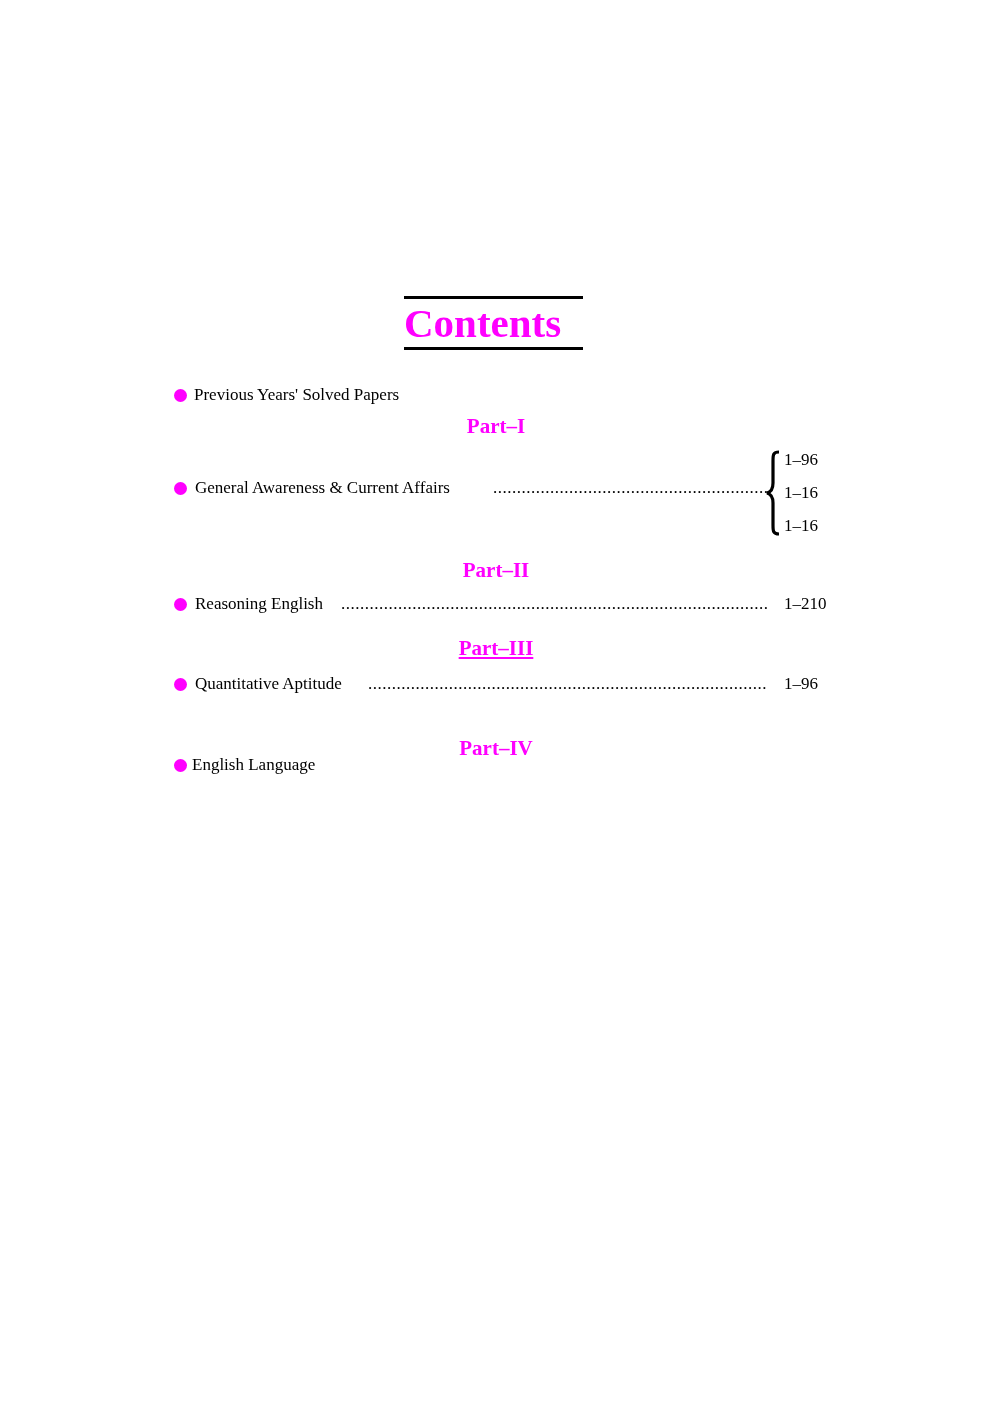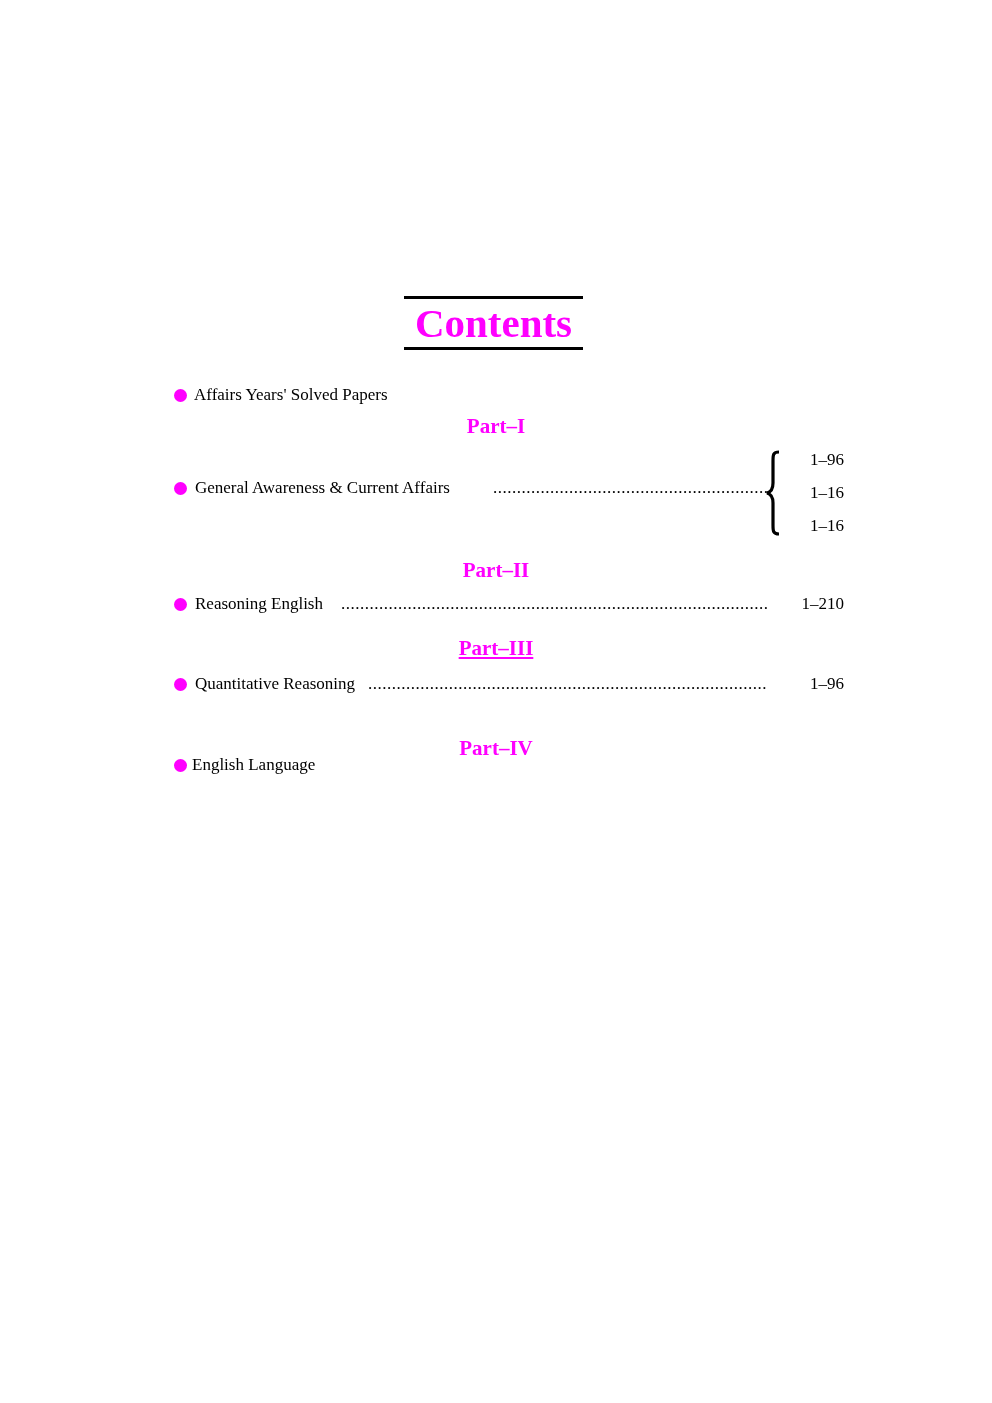--- a/index.html
+++ b/index.html
@@ -1,41 +1,41 @@
 <!DOCTYPE html>
 <html><head>
   <meta charset="utf-8">
   <style>
     html, body { margin: 0; padding: 0; background: #ffffff; }
     body { width: 992px; height: 1403px; position: relative; overflow: hidden;
            font-family: "Liberation Serif", "DejaVu Serif", serif; color: #000; }
     .rule { position: absolute; left: 404px; width: 179px; height: 3px; background: #000; }
-    .title { position: absolute; left: 404px; width: 179px; top: 298px; text-align: center;
+    .title { position: absolute; left: 404px; width: 179px; top: 298px; text-align: left;
              font-weight: bold; font-size: 41px; color: #ff00ff; line-height: 50px; }
     .part { position: absolute; left: 0; width: 992px; text-align: center; font-weight: bold;
             font-size: 21px; color: #ff00ff; line-height: 24px; }
     .bullet { position: absolute; width: 13px; height: 13px; border-radius: 50%; background: #ff00ff; }
     .entry { position: absolute; font-size: 17px; line-height: 20px; white-space: nowrap; }
     .dots { position: absolute; font-size: 17px; line-height: 20px; overflow: hidden; white-space: nowrap;
             letter-spacing: 0.5px; }
-    .pages { position: absolute; font-size: 17px; line-height: 20px; text-align: right; width: 60px; }
+    .pages { position: absolute; font-size: 17px; line-height: 20px; text-align: left; width: 60px; }
     .brace { position: absolute; }
   </style>
 </head>
 <body>
 
 <div>
 
   <div class="rule" style="top:296px;"></div>
   <div class="title">Contents</div>
   <div class="rule" style="top:347px;"></div>
 
   <div>
     <span class="bullet" style="left:174px; top:389px;"></span>
-    <span class="entry" style="left:194px; top:385px;">Affairs Years' Solved Papers</span>
+    <span class="entry" style="left:194px; top:385px;">Previous Years' Solved Papers</span>
   </div>
 
   <div class="part" style="top:414px; left:0;">Part–I</div>
   <div>
     <span class="bullet" style="left:174px; top:482px;"></span>
     <span class="entry" style="left:195px; top:478px;">General Awareness &amp; Current Affairs</span>
     <span class="dots" style="left:493px; top:478px; width:274px;">........................................................................................................................................................</span>
     <svg class="brace" style="left:765px; top:449px;" width="20" height="88" viewBox="0 0 20 88">
       <path d="M14 3 C8 3 8 6 8 12 L8 34 C8 40 6 43 2 44 C6 45 8 48 8 54 L8 76 C8 82 8 85 14 85" fill="none" stroke="#000" stroke-width="3.2"></path>
     </svg>
@@ -48,21 +48,21 @@
   <div>
     <span class="bullet" style="left:174px; top:598px;"></span>
     <span class="entry" style="left:195px; top:594px;">Reasoning English</span>
     <span class="dots" style="left:341px; top:594px; width:428px;">........................................................................................................................................................</span>
     <span class="pages" style="left:784px; top:594px;">1–210</span>
   </div>
 
   <div class="part" style="top:636px;text-decoration:underline;">Part–III</div>
   <div>
     <span class="bullet" style="left:174px; top:678px;"></span>
-    <span class="entry" style="left:195px; top:674px;">Quantitative Reasoning</span>
+    <span class="entry" style="left:195px; top:674px;">Quantitative Aptitude</span>
     <span class="dots" style="left:368px; top:674px; width:399px;">........................................................................................................................................................</span>
     <span class="pages" style="left:784px; top:674px;">1–96</span>
   </div>
 
   <div class="part" style="top:736px;">Part–IV</div>
   <div>
     <span class="bullet" style="left:174px; top:759px;"></span>
     <span class="entry" style="left:192px; top:755px;">English Language</span>
   </div>
 

